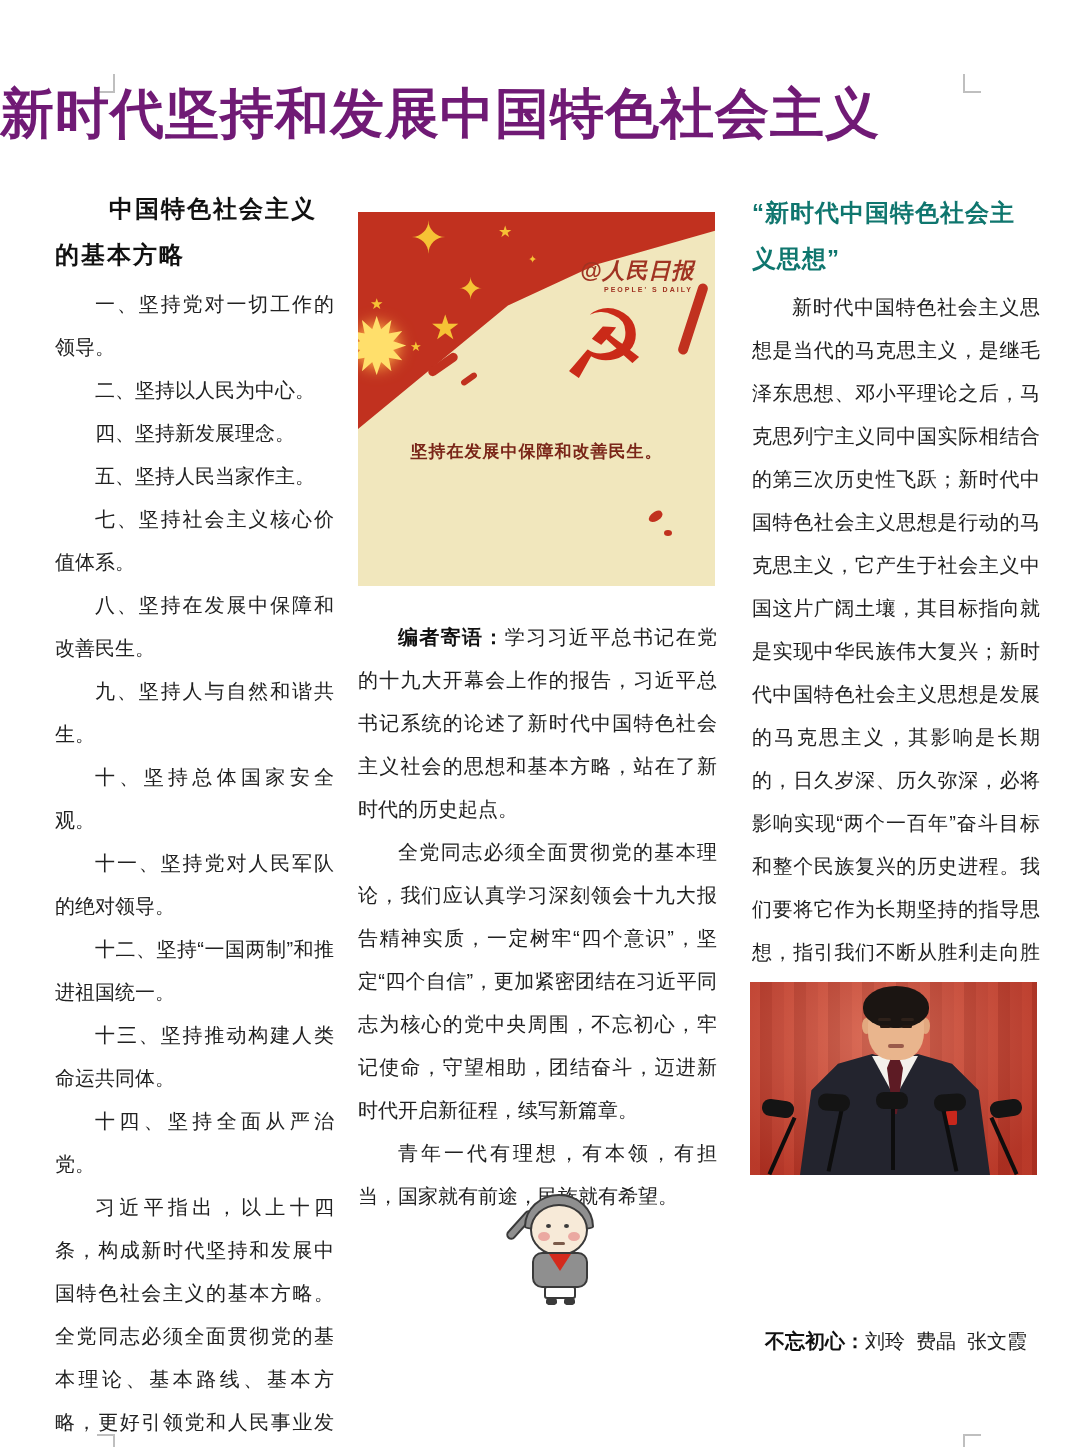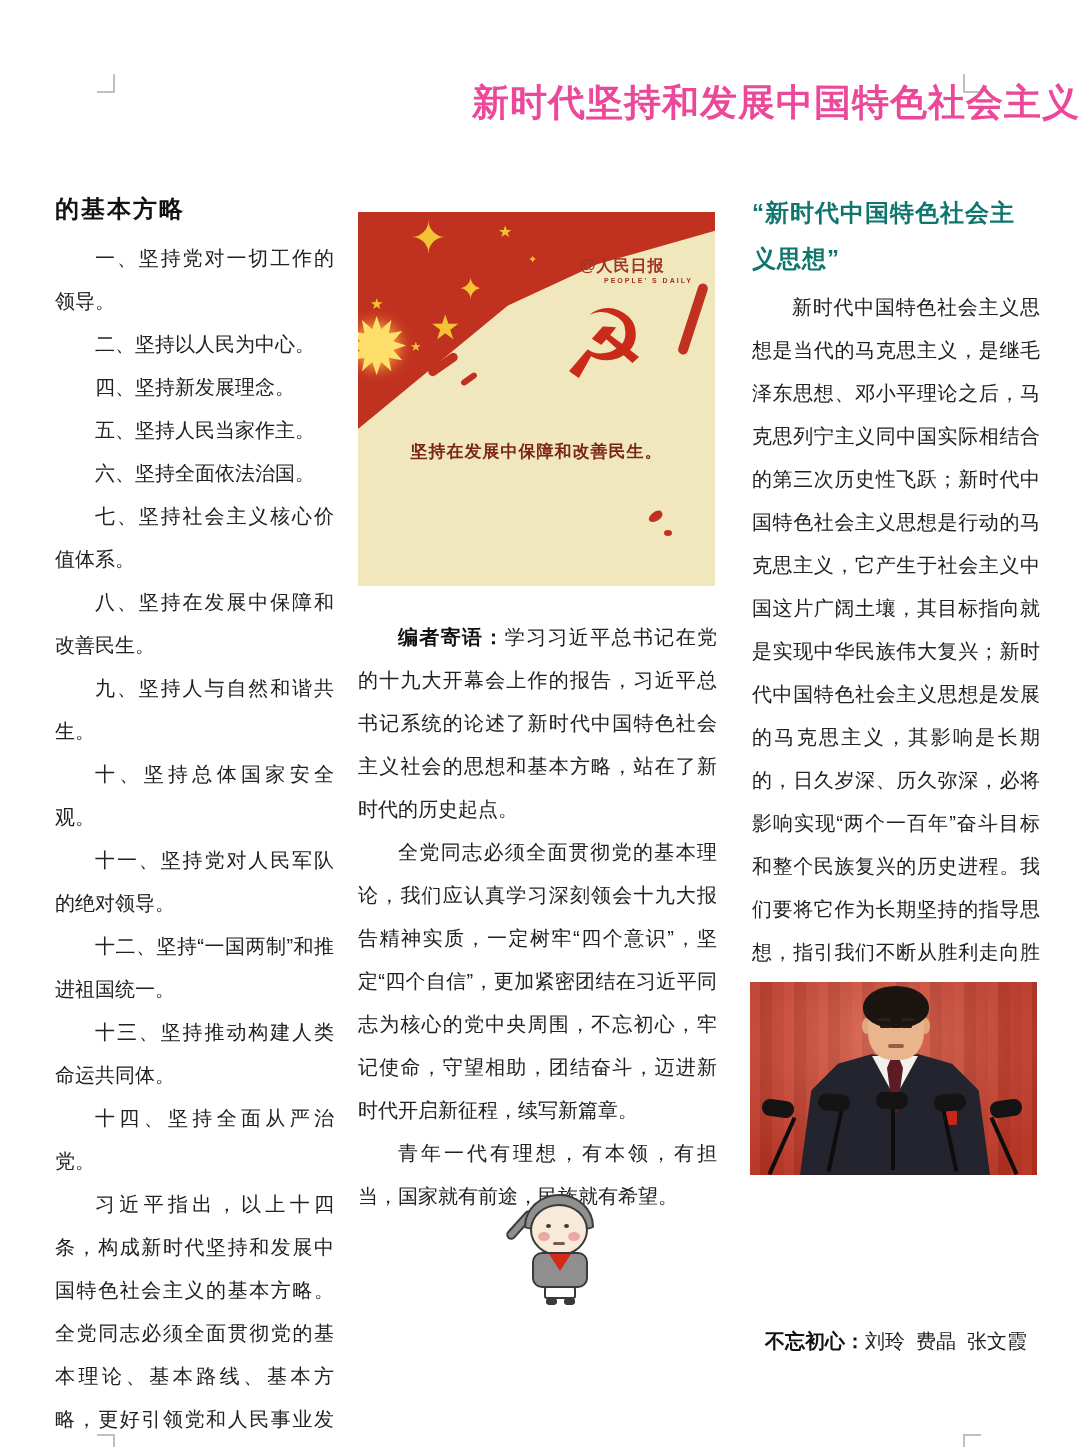--- a/index.html
+++ b/index.html
@@ -7,22 +7,22 @@
         font-family:"Liberation Sans",sans-serif;color:#1f1f1f;}
 
   
   .cmark{position:absolute;width:16px;height:17px;}
   .cmark.tl{left:97px;top:74px;border-right:2px solid #bfbfbf;border-bottom:2px solid #bfbfbf;}
   .cmark.tr{left:963px;top:74px;border-left:2px solid #bfbfbf;border-bottom:2px solid #bfbfbf;}
   .cmark.bl{left:97px;top:1434px;border-right:2px solid #bfbfbf;border-top:2px solid #bfbfbf;}
   .cmark.br{left:963px;top:1434px;border-left:2px solid #bfbfbf;border-top:2px solid #bfbfbf;}
 
   
-  .main-title{position:absolute;left:0;right:0;top:78px;text-align:right;
-    font-size:37px;font-weight:bold;color:#ec4899;letter-spacing:1px;white-space:nowrap;}
+  .main-title{position:absolute;left:0;right:0;top:78px;text-align:left;
+    font-size:54px;font-weight:bold;color:#701a75;letter-spacing:1px;white-space:nowrap;}
 
   
   .bodytext{font-size:20px;line-height:43px;text-align:justify;word-break:break-all;color:#212121;}
   .para{margin:0;text-indent:2em;}
   .bold{font-weight:bold;color:#111;margin-top:42px;}
 
   
   .col-left{position:absolute;left:55px;top:186px;width:279px;}
   .col-left .head1{font-size:24px;font-weight:bold;line-height:46px;padding-left:54px;color:#111;letter-spacing:2px;}
   .col-left .head2{font-size:24px;font-weight:bold;line-height:46px;color:#111;letter-spacing:2px;margin-bottom:5px;}
@@ -40,21 +40,21 @@
   .poster .star{position:absolute;color:#f6c235;line-height:1;}
   .poster .burst{left:-14px;top:96px;font-size:78px;color:#ffdf6b;text-shadow:0 0 14px #ffb347;}
   .poster .s1{left:52px;top:4px;font-size:44px;}
   .poster .s2{left:100px;top:62px;font-size:30px;}
   .poster .s3{left:72px;top:98px;font-size:34px;}
   .poster .s4{left:12px;top:84px;font-size:15px;}
   .poster .s5{left:52px;top:128px;font-size:13px;}
   .poster .s6{left:140px;top:12px;font-size:16px;}
   .poster .s7{left:170px;top:42px;font-size:11px;}
   .poster .logo{position:absolute;left:222px;top:44px;color:#a03322;text-align:left;}
-  .poster .logo .l1{font-size:16px;font-weight:bold;letter-spacing:1px;white-space:nowrap;}
+  .poster .logo .l1{font-size:22px;font-weight:bold;letter-spacing:1px;white-space:nowrap;font-style:italic;}
   .poster .logo .l2{font-size:7px;font-weight:bold;letter-spacing:2px;margin-left:24px;}
   .poster .emblem{position:absolute;left:196px;top:78px;width:100px;height:110px;
       font-size:96px;line-height:110px;color:#ca2a18;text-align:center;}
   .poster .caption{position:absolute;left:0;top:228px;width:100%;text-align:center;
       font-family:"Liberation Serif",serif;font-weight:bold;font-size:17px;color:#7a2518;letter-spacing:1px;}
 
   
   .col-mid{position:absolute;left:358px;top:616px;width:359px;}
   .col-mid .mid-head{font-size:24px;font-weight:bold;line-height:44px;text-align:center;color:#111;margin-bottom:4px;letter-spacing:1px;}
 
@@ -124,27 +124,27 @@
 <div class="page">
 
   <div class="cmark tl"></div>
   <div class="cmark tr"></div>
   <div class="cmark bl"></div>
   <div class="cmark br"></div>
 
   <div class="main-title">新时代坚持和发展中国特色社会主义</div>
 
   <div class="col-left bodytext">
+    <div class="head1">中国特色社会主义</div>
     <div class="head2">的基本方略</div>
     <div>
         <p class="para">一、坚持党对一切工作的领导。</p>
         <p class="para">二、坚持以人民为中心。</p>
         <p class="para">四、坚持新发展理念。</p>
         <p class="para">五、坚持人民当家作主。</p>
-        <p class="para">六、坚持全面依法治国。</p>
         <p class="para">七、坚持社会主义核心价值体系。</p>
         <p class="para">八、坚持在发展中保障和改善民生。</p>
         <p class="para">九、坚持人与自然和谐共生。</p>
         <p class="para">十、坚持总体国家安全观。</p>
         <p class="para">十一、坚持党对人民军队的绝对领导。</p>
         <p class="para">十二、坚持“一国两制”和推进祖国统一。</p>
         <p class="para">十三、坚持推动构建人类命运共同体。</p>
         <p class="para">十四、坚持全面从严治党。</p>
       </div>
     <p class="para">习近平指出，以上十四条，构成新时代坚持和发展中国特色社会主义的基本方略。全党同志必须全面贯彻党的基本理论、基本路线、基本方略，更好引领党和人民事业发展。</p>

